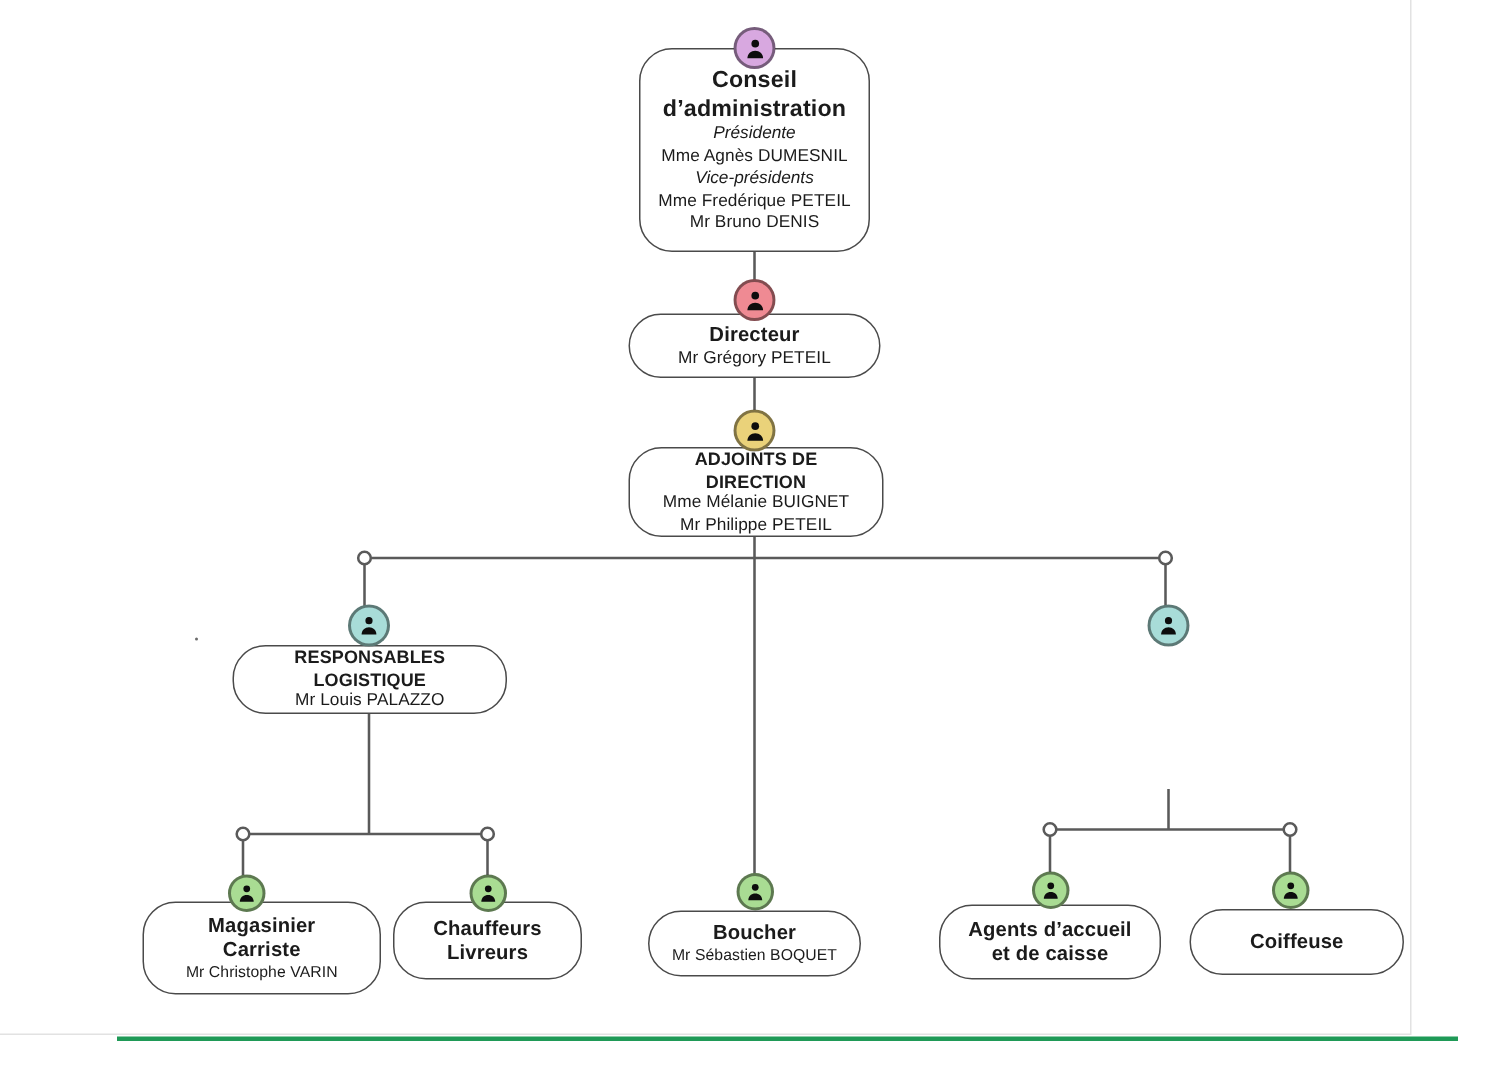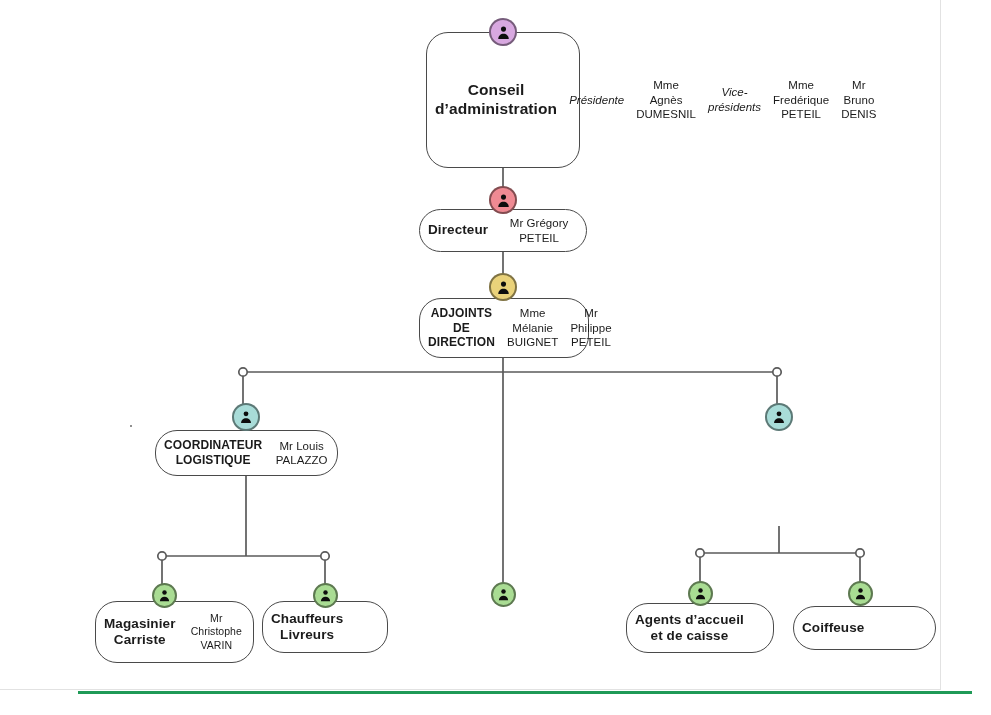--- a/index.html
+++ b/index.html
@@ -65,27 +65,26 @@
   }
 
   
   .node {
     position: absolute;
     box-sizing: border-box;
     background: #ffffff;
     border: 1.6px solid #4a4a4a;
     border-radius: 22px;
     display: flex;
-    flex-direction: row;
+    flex-direction: column;
     align-items: center;
-    justify-content: flex-start;
+    justify-content: center;
     text-align: center;
     color: #1b1b1b;
     padding: 4px 8px;
-    gap: 12px;
   }
   .node .title {
     font-weight: bold;
     line-height: 1.22;
     letter-spacing: 0.1px;
   }
   .node .sub {
     line-height: 1.25;
     letter-spacing: 0.05px;
   }
@@ -199,21 +198,21 @@
     <div class="sub">Mr Philippe PETEIL</div>
   </div>
   <div class="avatar" style="left:489px; top:273px; background:#ead27a;">
     <svg viewBox="0 0 24 24" width="17" height="17" fill="#0d0d0d" aria-hidden="true">
       <circle cx="12" cy="7.2" r="3.6"></circle>
       <path d="M4.6 21c0-4.3 3.4-7.2 7.4-7.2s7.4 2.9 7.4 7.2z"></path>
     </svg>
   </div>
 
   <div class="node t-sm s-md" style="left:155px; top:430px; width:183px; height:46px;">
-    <div class="title">COORDINATEUR LOGISTIQUE</div>
+    <div class="title">RESPONSABLES LOGISTIQUE</div>
     <div class="sub">Mr Louis PALAZZO</div>
   </div>
   <div class="avatar" style="left:232px; top:403px; background:#a8dcd8;">
     <svg viewBox="0 0 24 24" width="16" height="16" fill="#0d0d0d" aria-hidden="true">
       <circle cx="12" cy="7.2" r="3.6"></circle>
       <path d="M4.6 21c0-4.3 3.4-7.2 7.4-7.2s7.4 2.9 7.4 7.2z"></path>
     </svg>
   </div>
 
   <div class="avatar" style="left:765px; top:403px; background:#a8dcd8;">
@@ -243,20 +242,24 @@
       <span>Livreurs</span>
     </div>
   </div>
   <div class="avatar small" style="left:313px; top:583px; background:#a9dc93;">
     <svg viewBox="0 0 24 24" width="15" height="15" fill="#0d0d0d" aria-hidden="true">
       <circle cx="12" cy="7.2" r="3.6"></circle>
       <path d="M4.6 21c0-4.3 3.4-7.2 7.4-7.2s7.4 2.9 7.4 7.2z"></path>
     </svg>
   </div>
 
+  <div class="node t-md s-sm" style="left:432px; top:607px; width:142px; height:44px;">
+    <div class="title">Boucher</div>
+    <div class="sub">Mr Sébastien BOQUET</div>
+  </div>
   <div class="avatar small" style="left:491px; top:582px; background:#a9dc93;">
     <svg viewBox="0 0 24 24" width="15" height="15" fill="#0d0d0d" aria-hidden="true">
       <circle cx="12" cy="7.2" r="3.6"></circle>
       <path d="M4.6 21c0-4.3 3.4-7.2 7.4-7.2s7.4 2.9 7.4 7.2z"></path>
     </svg>
   </div>
 
   <div class="node t-md" style="left:626px; top:603px; width:148px; height:50px;">
     <div class="title">
       <span>Agents d’accueil</span><br>

